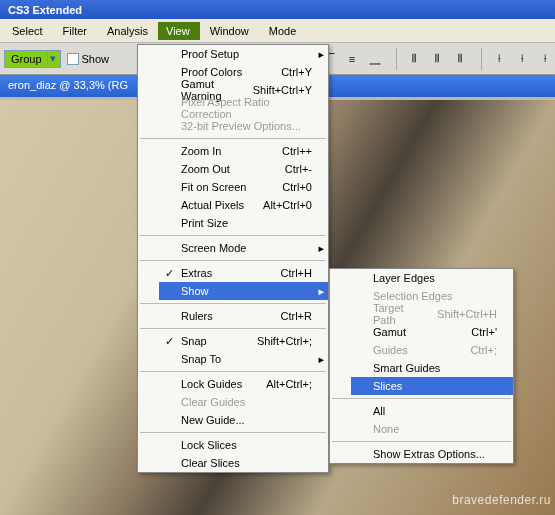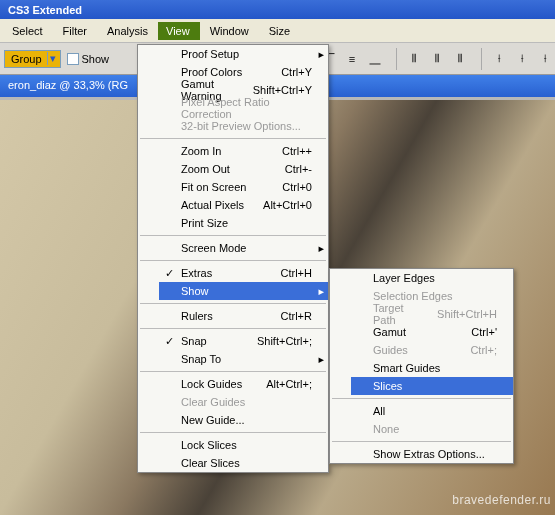--- a/index.html
+++ b/index.html
@@ -2,21 +2,21 @@
 <html><head>
 <meta charset="utf-8">
 <style>
   * { margin: 0; padding: 0; box-sizing: border-box; font-family: Tahoma, Arial, sans-serif; font-size: 11px; }
   body { width: 555px; height: 515px; overflow: hidden; background: #b8b8b8; position: relative; }
   .title-bar { background: linear-gradient(to bottom, #3a6ed8, #2456c8); color: #fff; padding: 4px 8px; font-weight: bold; height: 19px; }
   .menu-bar { background: #ece9d8; display: flex; align-items: center; height: 24px; padding: 0 2px; border-bottom: 1px solid #bbb; }
   .menu-item { padding: 3px 10px; cursor: pointer; }
   .menu-item.active { background: #4d7c0f; color: #fff; padding-left: 8px; }
   .options-bar { background: #dcdad5; height: 32px; display: flex; align-items: center; padding: 0 4px; border-bottom: 1px solid #999; gap: 6px; }
-  .combo { display: inline-flex; align-items: center; background: #eab308; border: 1px solid #7b9ebd; height: 18px; padding: 0 2px; }
+  .combo { display: inline-flex; align-items: center; background: #84cc16; border: 1px solid #7b9ebd; height: 18px; padding: 0 2px; }
   .combo span.arrow { border-left: 1px solid #7b9ebd; padding: 0 2px; color: #2456c8; }
   .checkbox { display: inline-flex; align-items: center; gap: 3px; }
   .checkbox .box { width: 12px; height: 12px; border: 1px solid #7b9ebd; background: #fff; }
   .tb-group { display: flex; gap: 1px; margin-left: 4px; padding-left: 6px; border-left: 1px solid #aaa; }
   .tb-btn { width: 22px; height: 22px; background: #dcdad5; border: 1px solid #dcdad5; display: flex; align-items: center; justify-content: center; }
   .doc-tab { background: linear-gradient(to bottom, #4080e8, #2860d0); color: #fff; padding: 4px 8px; height: 22px; font-weight: normal; }
   .canvas { position: absolute; top: 100px; left: 0; right: 0; bottom: 0; background: linear-gradient(120deg, #d4c8a8 0%, #c8bc9c 30%, #8a7860 45%, #4a4238 55%, #b8a888 70%, #987850 100%); }
   .dropdown { position: absolute; background: #f7f7f3; border: 1px solid #888; box-shadow: 2px 2px 4px rgba(0,0,0,0.3); }
   .dd-view { left: 137px; top: 44px; width: 192px; }
   .dd-show { left: 329px; top: 268px; width: 185px; }
@@ -36,21 +36,21 @@
 <div class="title-bar">
   <span>CS3 Extended</span>
 </div>
 
 <div class="menu-bar" id="menubar">
     <div class="menu-item">Select</div>
     <div class="menu-item">Filter</div>
     <div class="menu-item">Analysis</div>
     <div class="menu-item active">View</div>
     <div class="menu-item">Window</div>
-    <div class="menu-item">Size</div>
+    <div class="menu-item">Mode</div>
   </div>
 
 <div class="options-bar">
   <div class="combo">
     <span style="min-width:40px;padding:0 4px;">Group</span>
     <span class="arrow">▾</span>
   </div>
   <label class="checkbox">
     <span class="box"></span>
     <span>Show</span>

